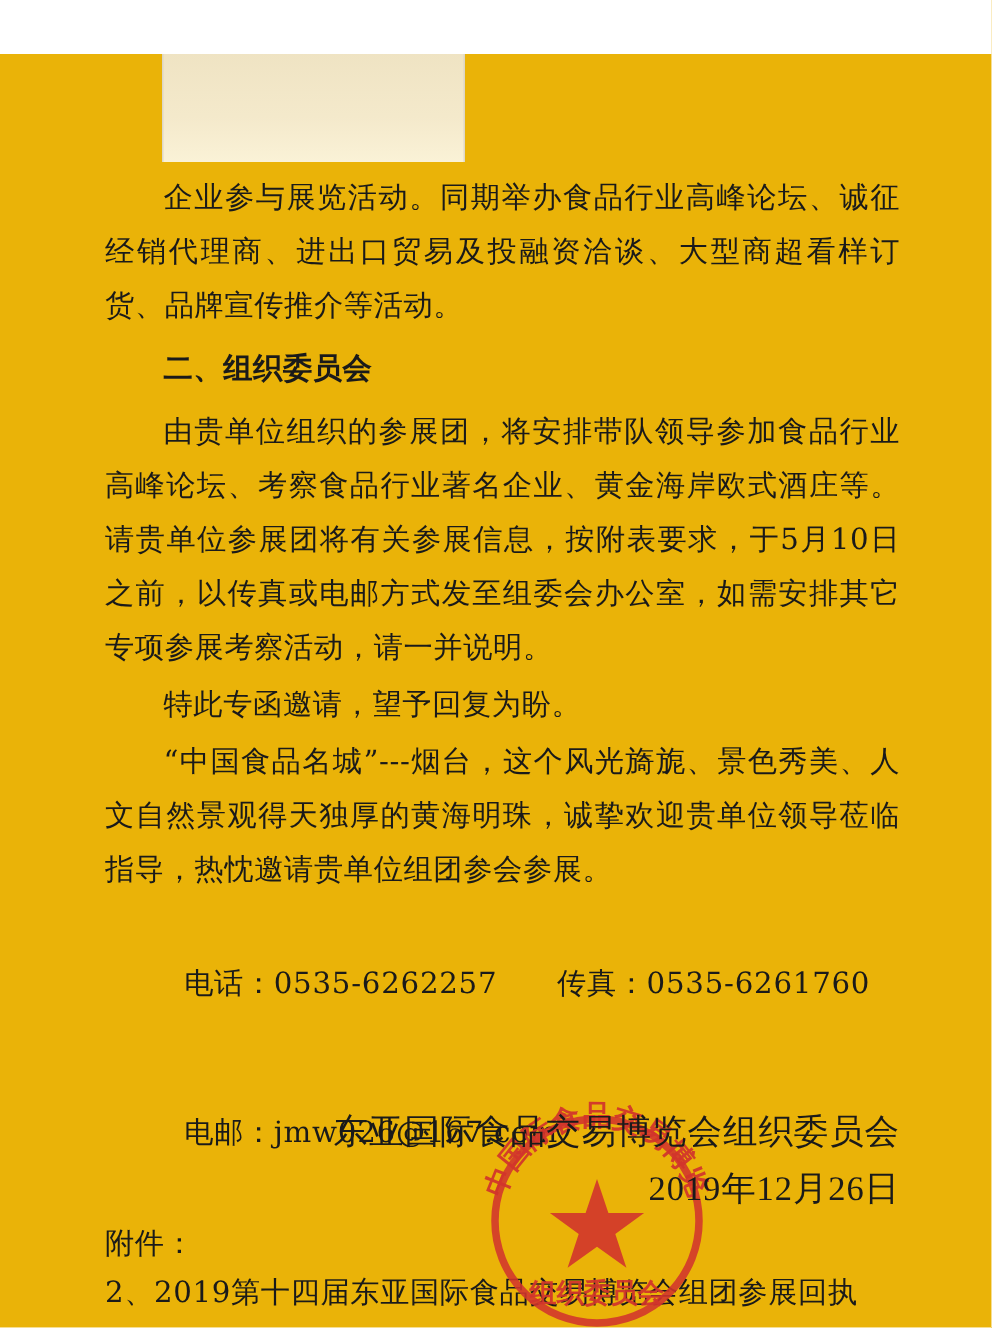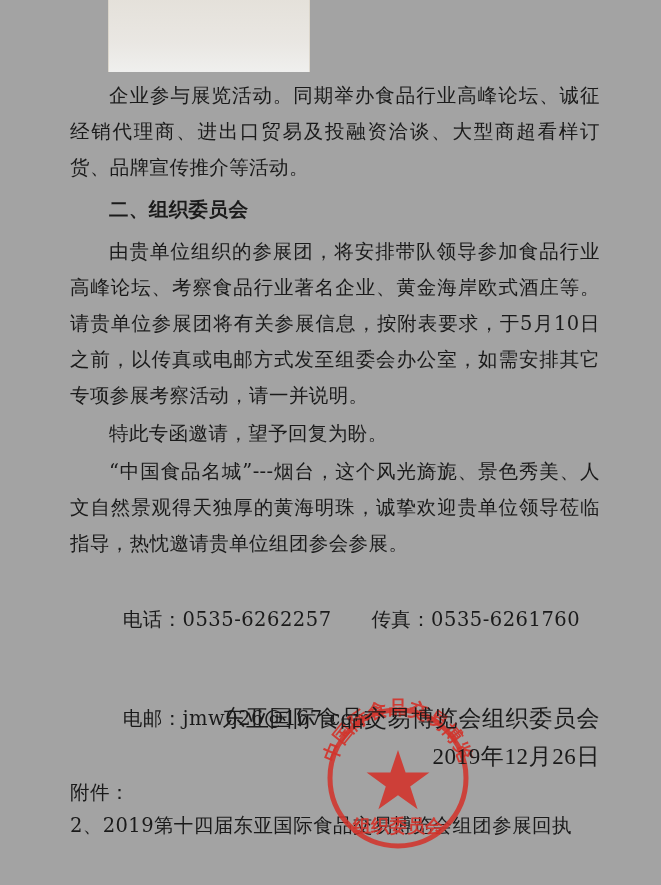--- a/index.html
+++ b/index.html
@@ -12,21 +12,22 @@
     height: 885px;
     position: relative;
     overflow: hidden;
     font-family: "DejaVu Serif", "Liberation Serif", serif;
     color: #1a1a1a;
   }
 
   .page {
     position: absolute;
     inset: 0;
-    background: #a3a3a3;
+    background: #eab308;
+    margin-top: 36px;
   }
 
   
   .scan-band {
     position: absolute;
     top: 0;
     left: 108px;
     width: 202px;
     height: 72px;
     background: linear-gradient(180deg, #f0ece4 0%, #f6f3ee 60%, #fdfdfb 100%);

